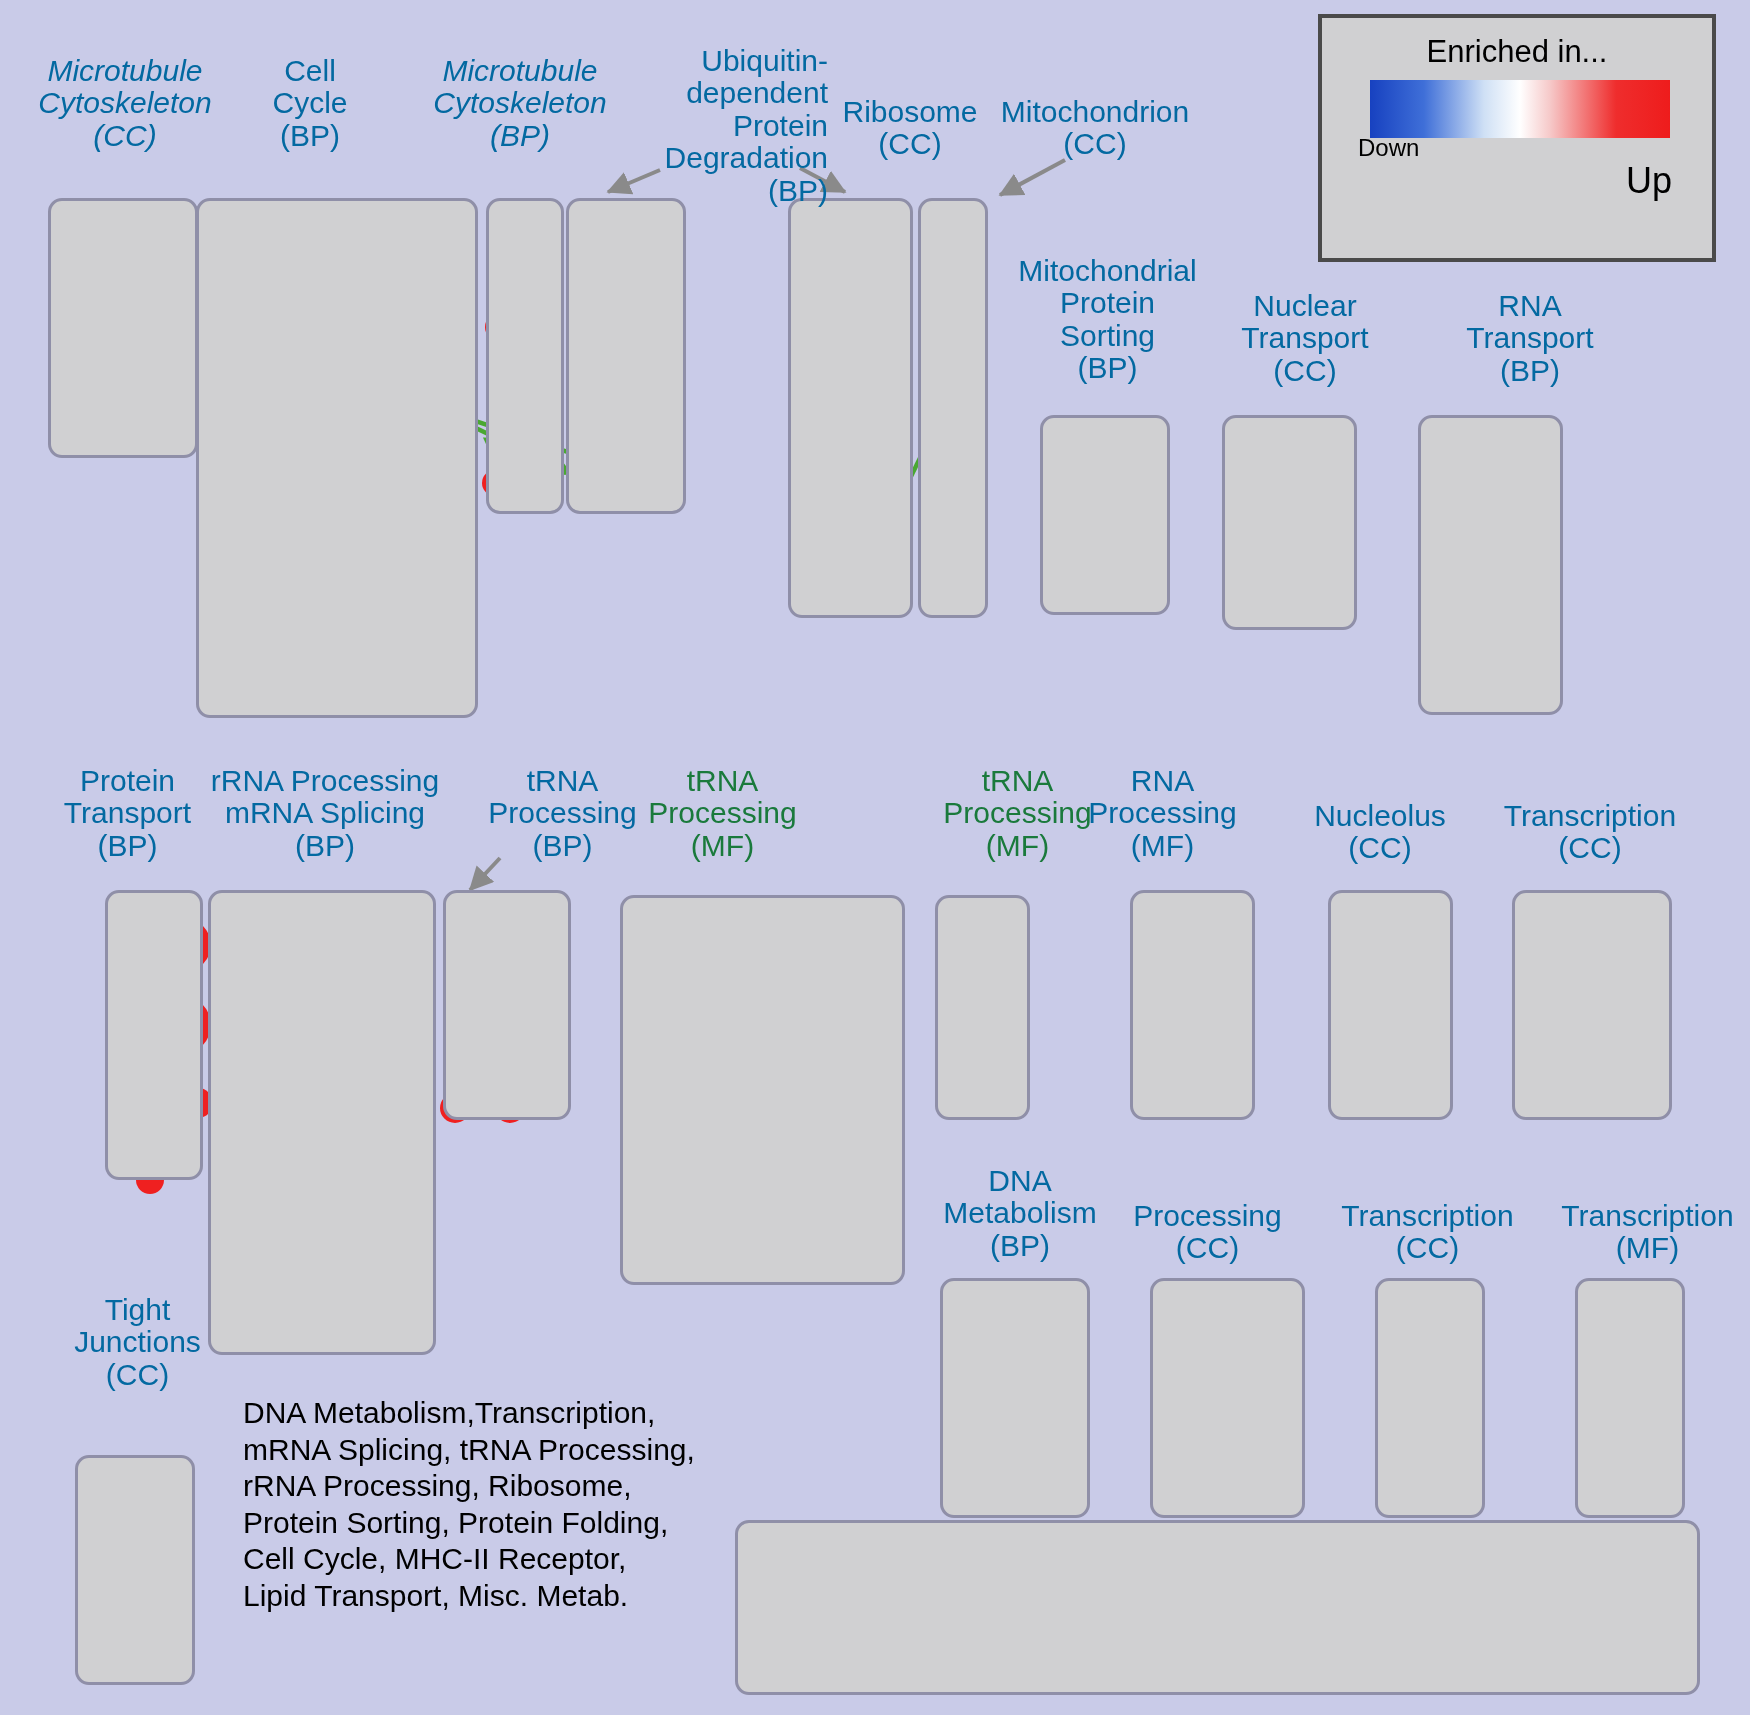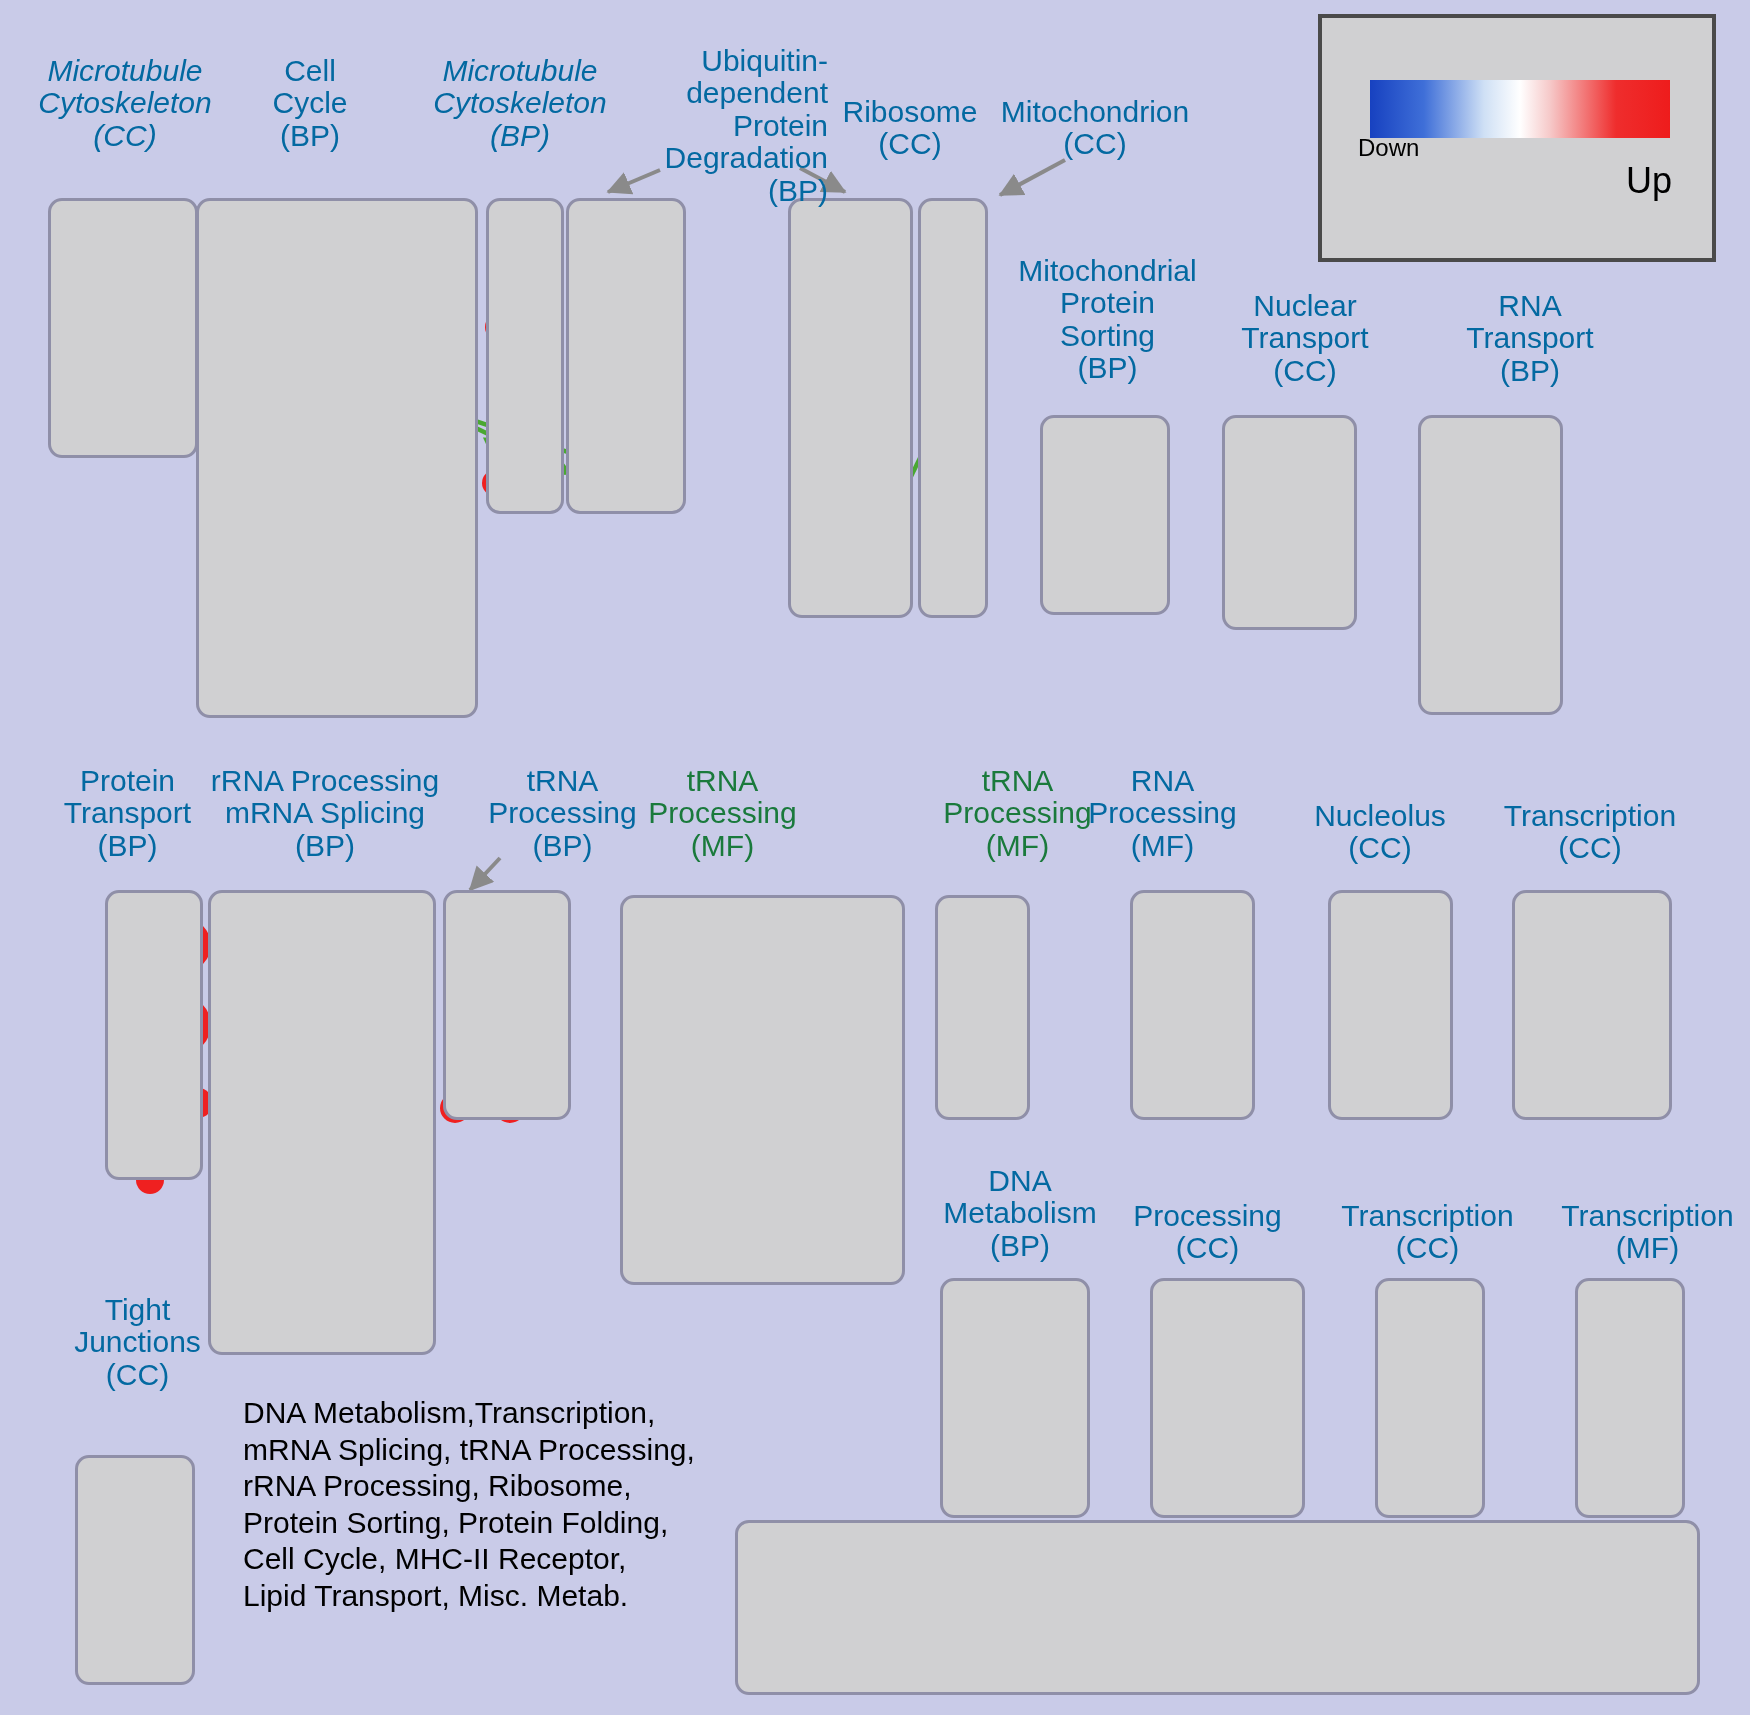--- a/index.html
+++ b/index.html
@@ -431,16 +431,17 @@
   </div>
 
 <div class="multiline-note" style="left:243px;top:1395px;width:520px;">DNA Metabolism,Transcription,
 mRNA Splicing, tRNA Processing,
 rRNA Processing, Ribosome,
 Protein Sorting, Protein Folding,
 Cell Cycle, MHC-II Receptor,
 Lipid Transport, Misc. Metab.</div>
 
 <div class="legend" style="left:1318px;top:14px;width:398px;height:248px;">
+  <div class="legend-title">Enriched in...</div>
   <div class="legend-bar"></div>
   <div class="legend-down">Down</div>
   <div class="legend-up">Up</div>
 </div>
 
 </body></html>

